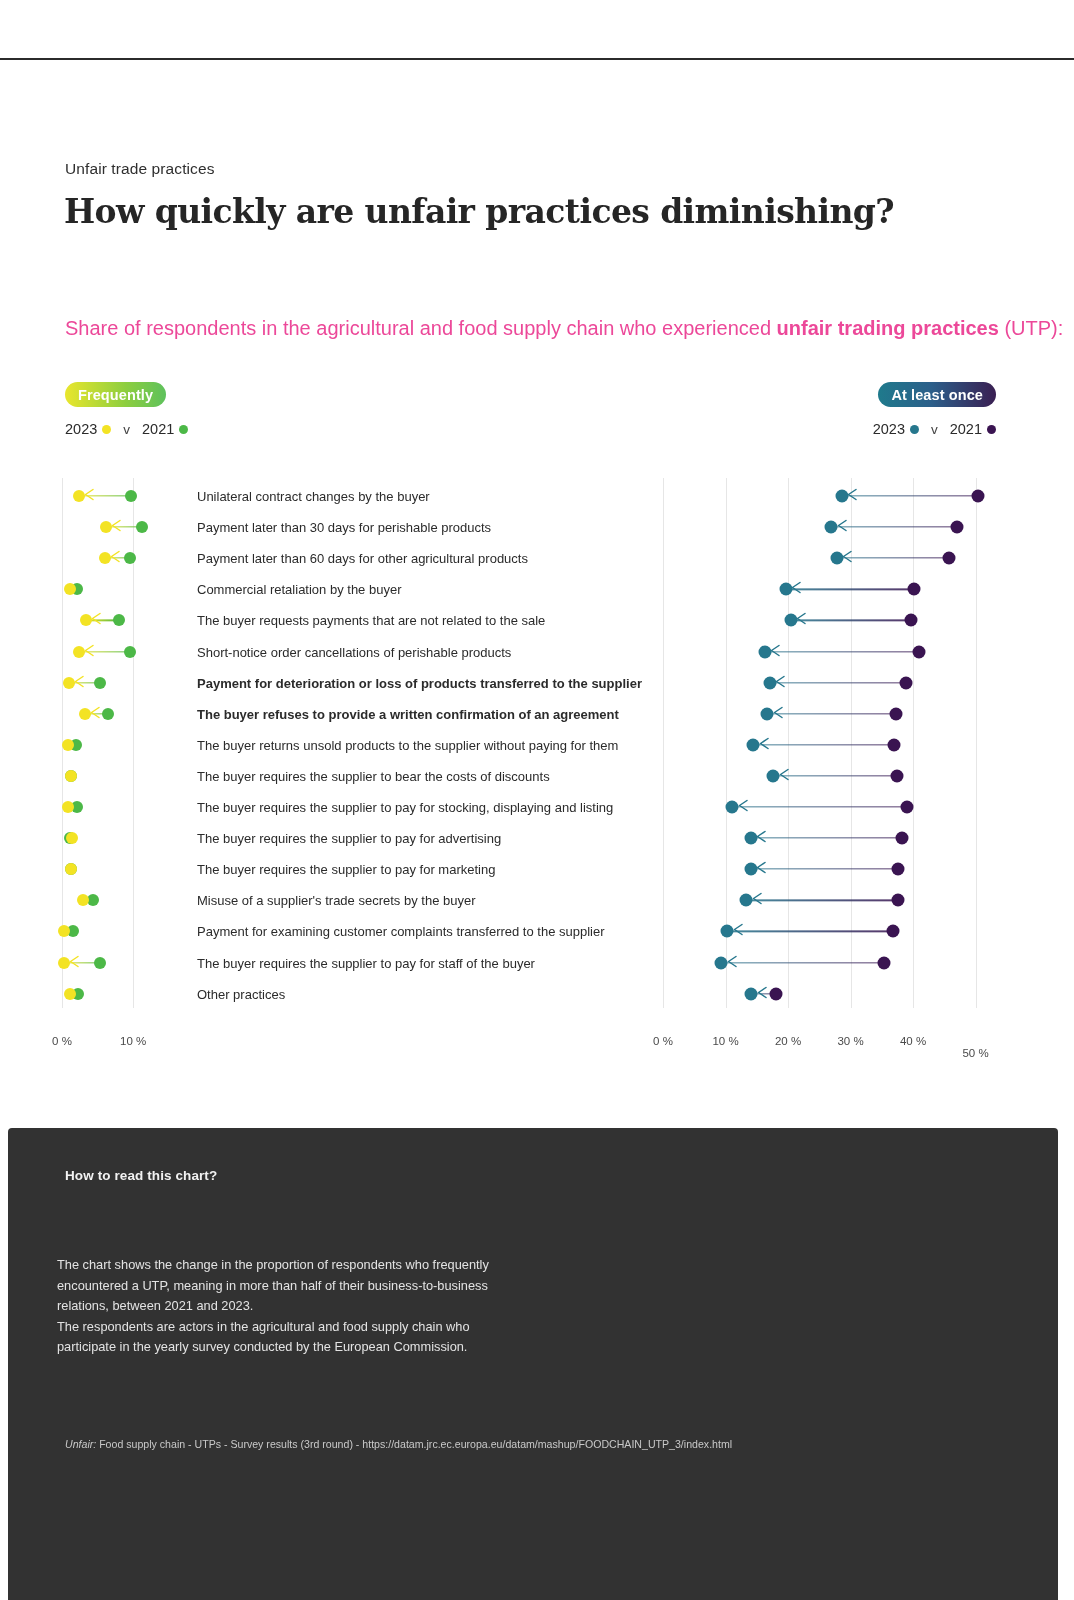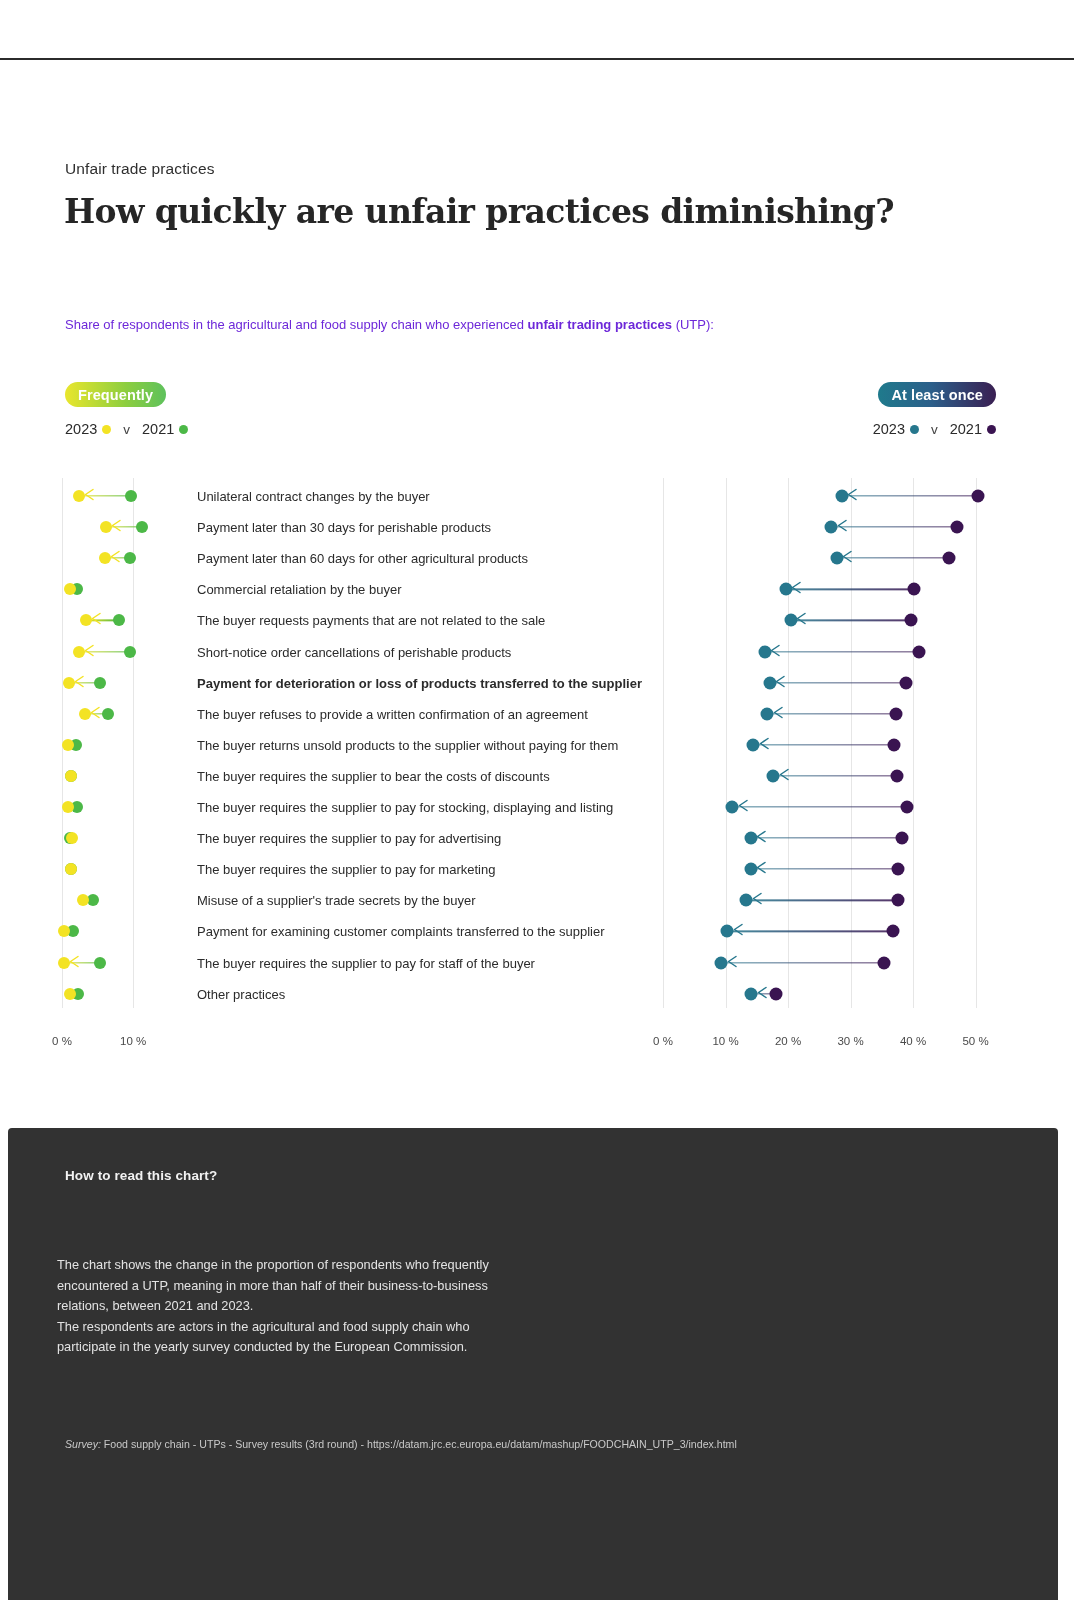--- a/index.html
+++ b/index.html
@@ -17,21 +17,21 @@
   .page { position:absolute; left:0; top:0; width:1074px; }
 
   .kicker { position:absolute; left:65px; top:160px; font-size:15.5px; color:#2f2f2f; letter-spacing:.1px; }
 
   .headline {
     position:absolute; left:64px; top:192px;
     font-family:"DejaVu Serif", serif;
     font-weight:700; font-size:33px; letter-spacing:-0.6px; color:#262626;
   }
 
-  .subtitle { position:absolute; left:65px; top:317px; font-size:13px; color:#6d28d9; }
+  .subtitle { position:absolute; left:65px; top:317px; font-size:20px; color:#ec4899; }
   .subtitle b { font-weight:700; }
 
   
   .badge {
     position:absolute; height:25px; border-radius:13px;
     display:flex; align-items:center; justify-content:center;
     color:#fff; font-size:14.5px; font-weight:700; padding:0 13px;
     letter-spacing:.1px;
   }
   .badge-left { left:65px; top:382px; background:linear-gradient(90deg,#e9e62d 0%, #8dce3f 60%, #5ec15c 100%); }
@@ -294,21 +294,21 @@
     </div>
 
   <div class="labels" id="cat-labels">
       <div class="lbl" style="top: 18px;">Unilateral contract changes by the buyer</div>
       <div class="lbl" style="top: 49.1px;">Payment later than 30 days for perishable products</div>
       <div class="lbl" style="top: 80.2px;">Payment later than 60 days for other agricultural products</div>
       <div class="lbl" style="top: 111.3px;">Commercial retaliation by the buyer</div>
       <div class="lbl" style="top: 142.4px;">The buyer requests payments that are not related to the sale</div>
       <div class="lbl" style="top: 173.5px;">Short-notice order cancellations of perishable products</div>
       <div class="lbl" style="top: 204.6px; font-weight: bold;">Payment for deterioration or loss of products  transferred to the supplier</div>
-      <div class="lbl" style="top: 235.7px;">The buyer refuses to provide a written confirmation of an agreement</div>
+      <div class="lbl" style="top: 235.7px; font-weight: bold;">The buyer refuses to provide a written confirmation of an agreement</div>
       <div class="lbl" style="top: 266.8px;">The buyer returns unsold products to the supplier without paying for them</div>
       <div class="lbl" style="top: 297.9px;">The buyer requires the supplier to bear the costs of discounts</div>
       <div class="lbl" style="top: 329px;">The buyer requires the supplier to pay for stocking, displaying and listing</div>
       <div class="lbl" style="top: 360.1px;">The buyer requires the supplier to pay for advertising</div>
       <div class="lbl" style="top: 391.2px;">The buyer requires the supplier to pay for marketing</div>
       <div class="lbl" style="top: 422.3px;">Misuse of a supplier's trade secrets by the buyer</div>
       <div class="lbl" style="top: 453.4px;">Payment for examining customer complaints transferred to the supplier</div>
       <div class="lbl" style="top: 484.5px;">The buyer requires the supplier to pay for staff of the buyer</div>
       <div class="lbl" style="top: 515.6px;">Other practices</div>
     </div>
@@ -316,35 +316,35 @@
   <div class="axis axis-left" id="axis-left">
       <div class="tick" style="left: 0px;">0 %</div>
       <div class="tick" style="left: 71.1111px;">10 %</div>
     </div>
   <div class="axis axis-right" id="axis-right">
       <div class="tick" style="left: 0px;">0 %</div>
       <div class="tick" style="left: 62.5px;">10 %</div>
       <div class="tick" style="left: 125px;">20 %</div>
       <div class="tick" style="left: 187.5px;">30 %</div>
       <div class="tick" style="left: 250px;">40 %</div>
-      <div class="tick" style="left: 312.5px;">50 %</div>
+      <div class="tick" style="left: 312.5px; margin-top: 12px;">50 %</div>
     </div>
 
   <div class="footer">
     <div class="footer-inner">
       <div class="howto">How to read this chart?</div>
     </div>
   </div>
 
   <div class="cols">
     <div class="col">
       <div class="col-body" style="white-space:pre-line">The chart shows the change in the proportion of respondents who frequently encountered a UTP, meaning in more than half of their business-to-business relations, between 2021 and 2023.
 The respondents are  actors in the agricultural and food supply chain who participate in the yearly survey conducted by the European Commission.</div>
     </div>
     <div class="col">
     </div>
   </div>
 
   <div class="source">
-    <i>Survey:</i><span> Food supply chain - UTPs - Survey results (3rd round) - https://datam.jrc.ec.europa.eu/datam/mashup/FOODCHAIN_UTP_3/index.html</span>
+    <i>Unfair:</i><span> Food supply chain - UTPs - Survey results (3rd round) - https://datam.jrc.ec.europa.eu/datam/mashup/FOODCHAIN_UTP_3/index.html</span>
   </div>
 
 </div>
 
 </body></html>

